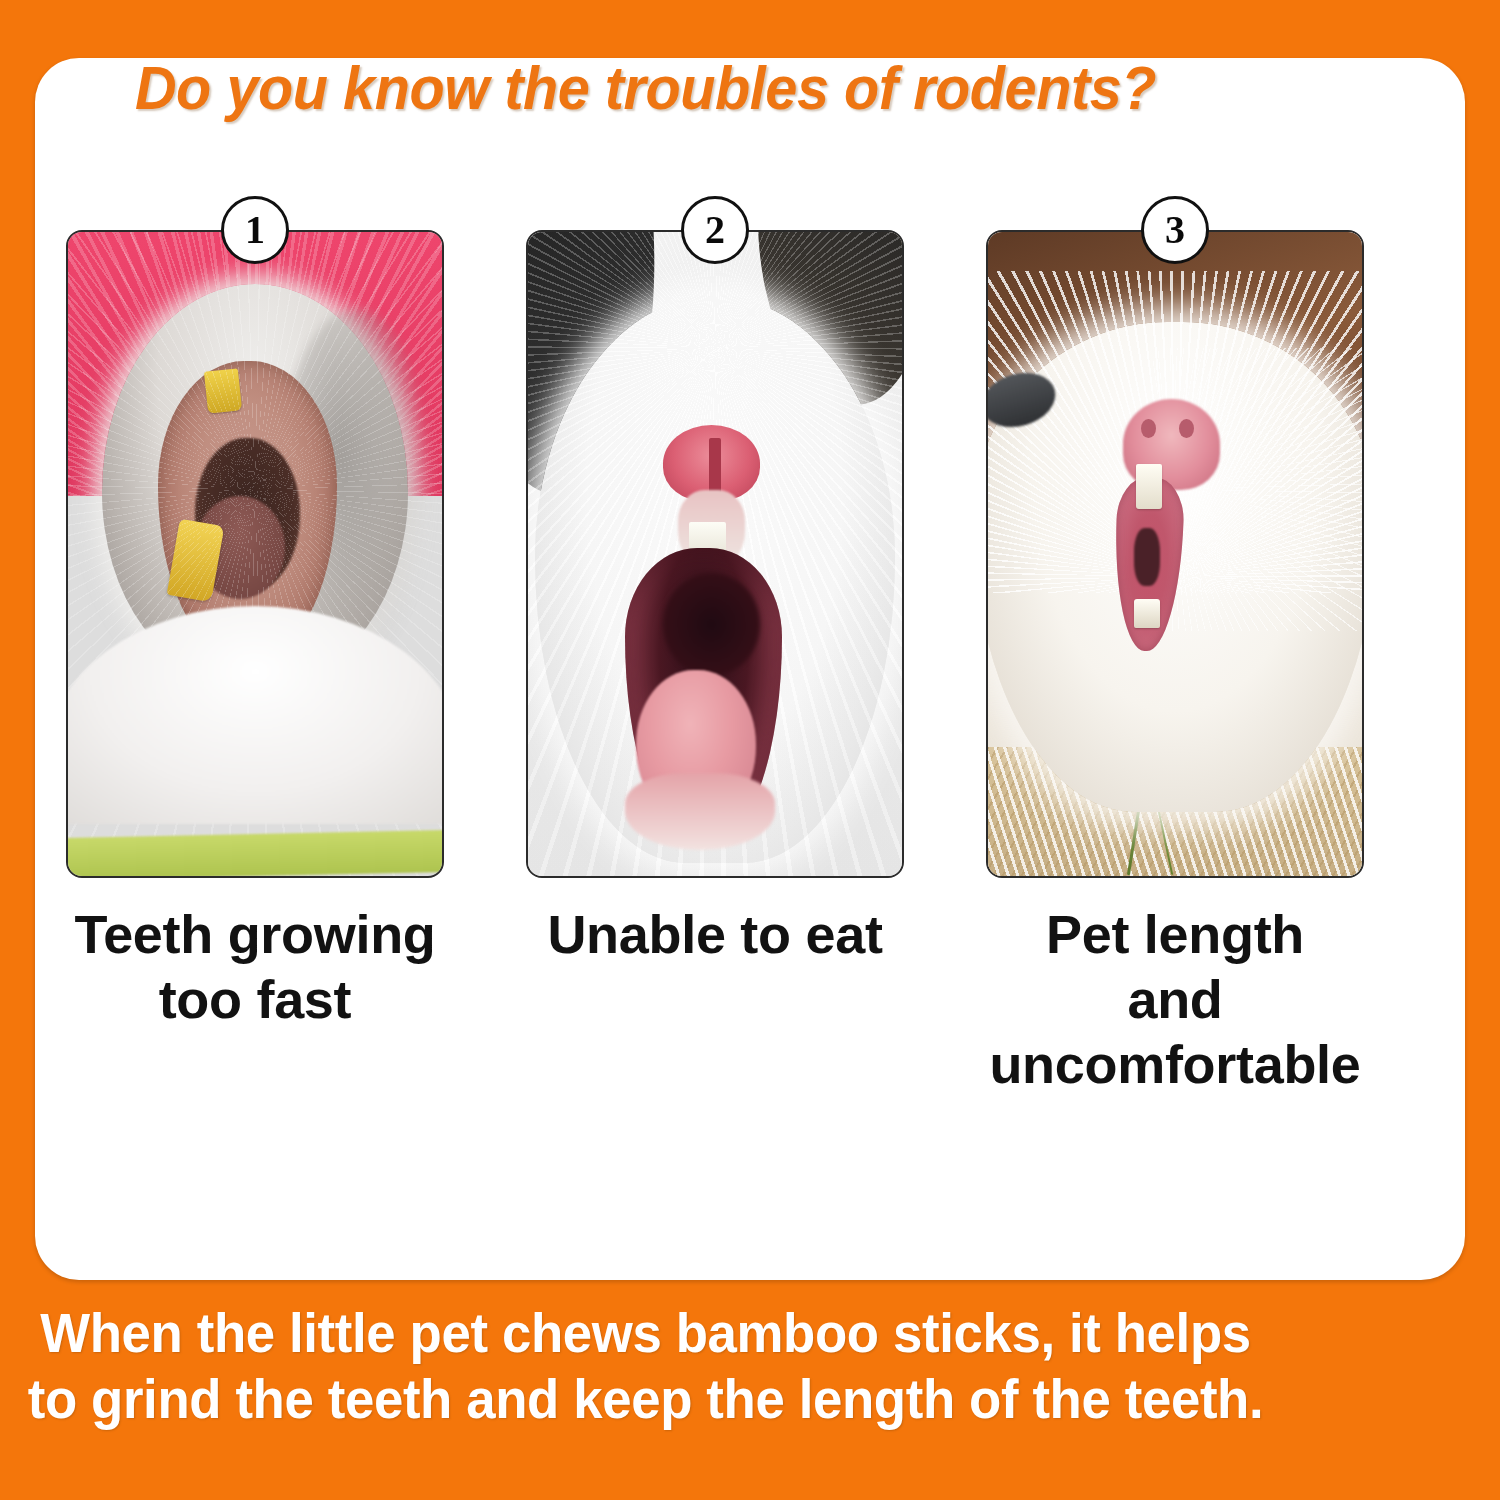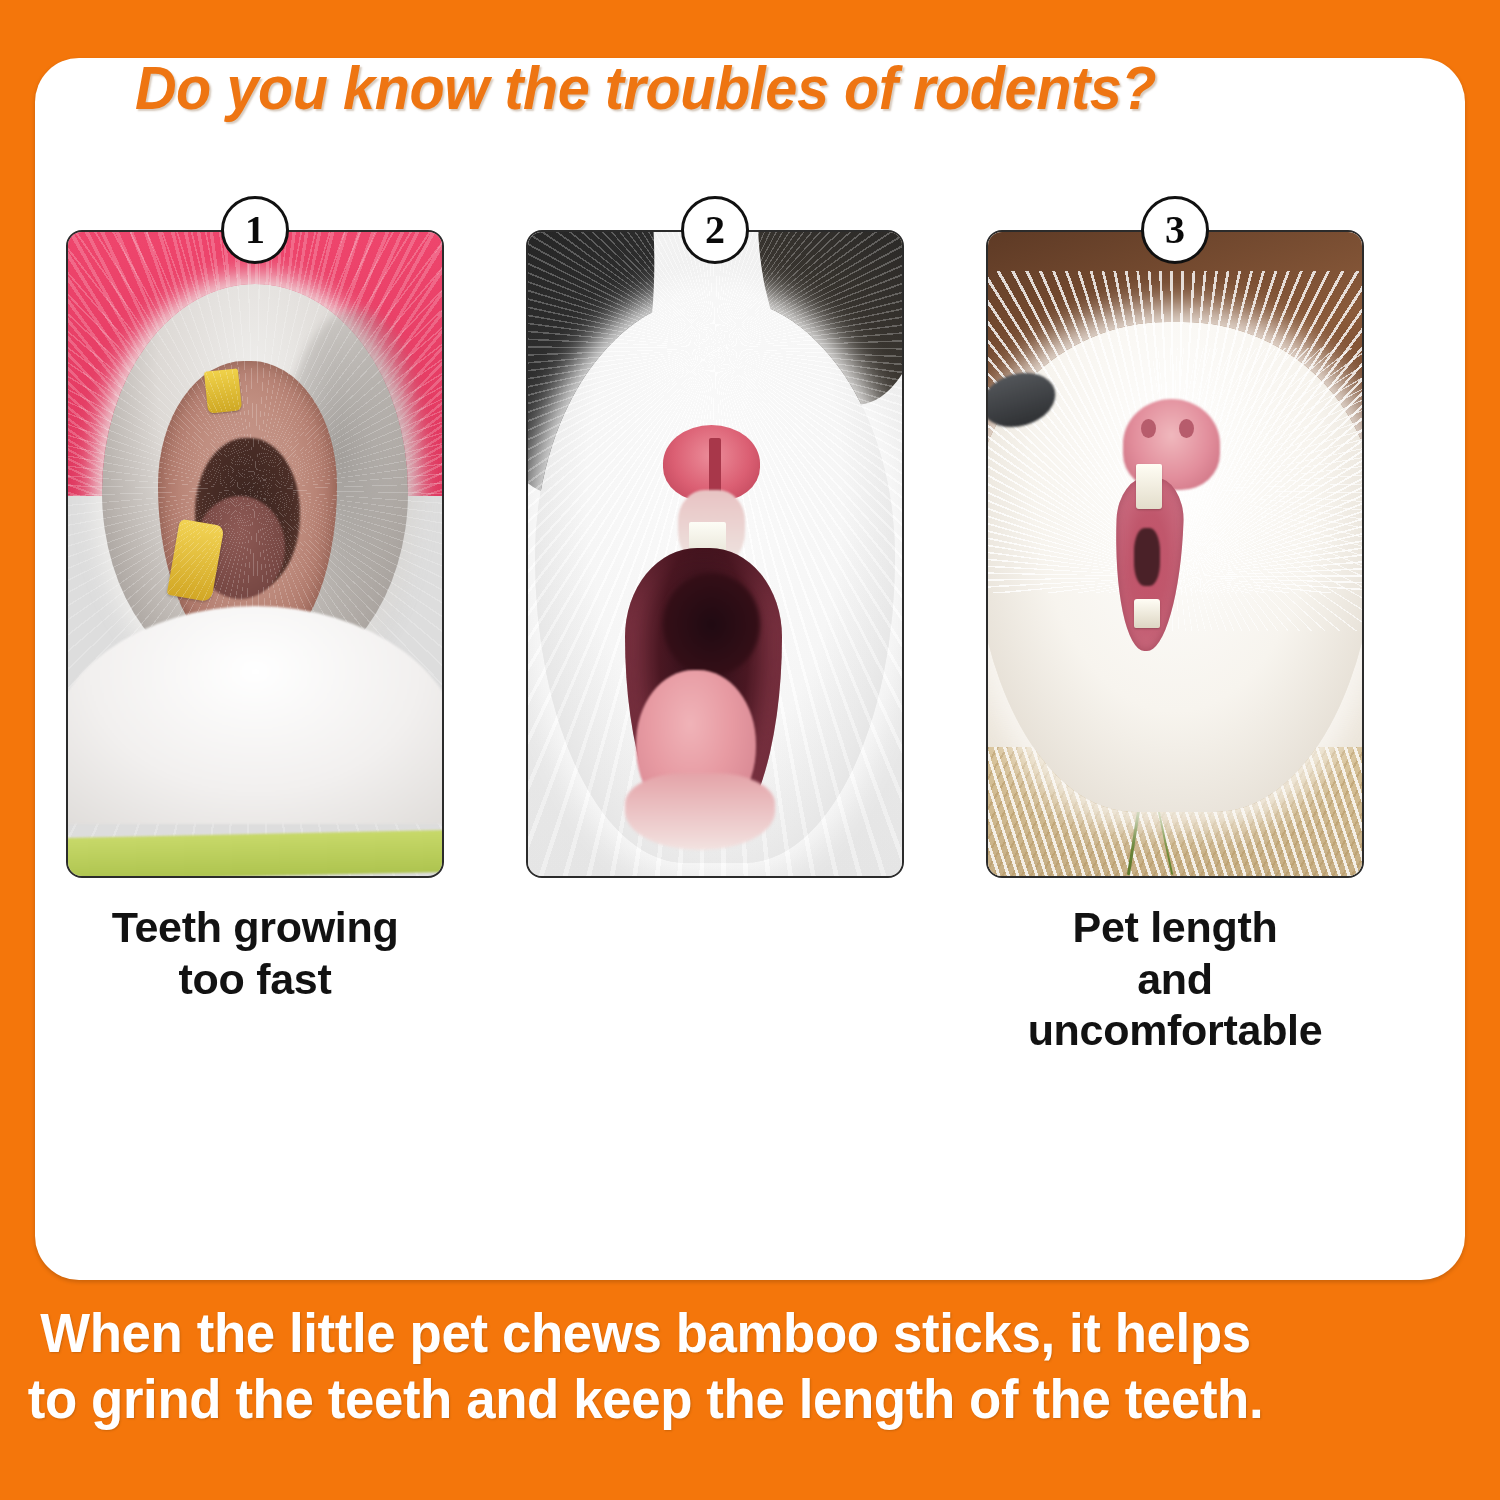--- a/index.html
+++ b/index.html
@@ -87,21 +87,21 @@
     font-weight: 700;
     color: #0a0a0a;
     line-height: 1;
     z-index: 5;
     font-family: "Liberation Serif", serif;
   }
 
   .caption {
     margin-top: 24px;
     text-align: center;
-    font-size: 43px;
+    font-size: 54px;
     font-weight: 700;
     line-height: 1.20;
     color: #121212;
     letter-spacing: -0.3px;
     white-space: pre-line;
   }
 
   
   .bottom-text {
     position: absolute;
@@ -356,20 +356,21 @@
           <div class="p2-nosecleft"></div>
           <div class="p2-philtrum"></div>
           <div class="p2-incisor"></div>
           <div class="p2-mouth"></div>
           <div class="p2-throat"></div>
           <div class="p2-tongue"></div>
           <div class="p2-lowlip"></div>
         </div>
         <div class="badge">2</div>
       </div>
+      <div class="caption">Unable to eat</div>
     </div>
 
     <div class="col">
       <div class="photo-wrap">
         <div class="photo">
           <div class="p3-bg"></div>
           <div class="p3-brown"></div>
           <div class="p3-bedding"></div>
           <div class="p3-grass"></div>
           <div class="p3-grass2"></div>

